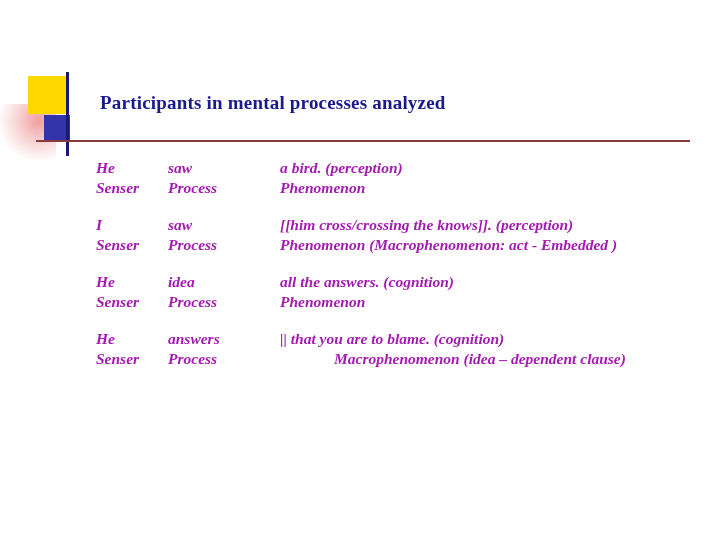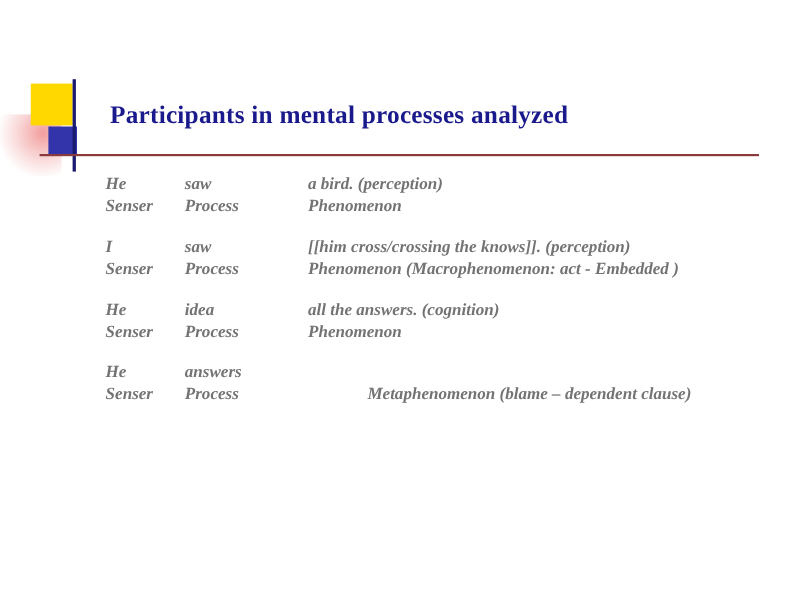--- a/index.html
+++ b/index.html
@@ -55,21 +55,21 @@
     height: 56px;
     background: radial-gradient(circle at 70% 30%, rgba(240,140,140,0.85) 0%, rgba(245,190,190,0.55) 45%, rgba(255,255,255,0) 75%);
   }
 
   
   .title {
     position: absolute;
     left: 100px;
     top: 92px;
     width: 600px;
-    font-size: 23px;
+    font-size: 19px;
     font-weight: bold;
     color: #1a1a8c;
     letter-spacing: 0.2px;
     white-space: nowrap;
   }
 
   .rule {
     position: absolute;
     left: 36px;
     top: 140px;
@@ -77,21 +77,21 @@
     height: 2px;
     background: #8a3b3b;
   }
 
   
   .content {
     position: absolute;
     left: 96px;
     top: 158px;
     width: 610px;
-    color: #737373;
+    color: #a21caf;
     font-weight: bold;
     font-style: italic;
     font-size: 15.5px;
   }
   .block {
     margin-bottom: 16px;
   }
   .line {
     display: flex;
     white-space: pre;
@@ -153,21 +153,22 @@
       <span class="c1">Senser</span>
       <span class="c2">Process</span>
       <span class="c3">Phenomenon</span>
     </div>
   </div>
 
   <div class="block">
     <div class="line">
       <span class="c1">He</span>
       <span class="c2">answers</span>
+      <span class="c3">|| that you are to blame. (cognition)</span>
     </div>
     <div class="line">
       <span class="c1">Senser</span>
       <span class="c2">Process</span>
-      <span class="c3 indent-extra">Metaphenomenon (blame – dependent clause)</span>
+      <span class="c3 indent-extra">Macrophenomenon (idea – dependent clause)</span>
     </div>
   </div>
 
 </div>
 
 </body></html>

